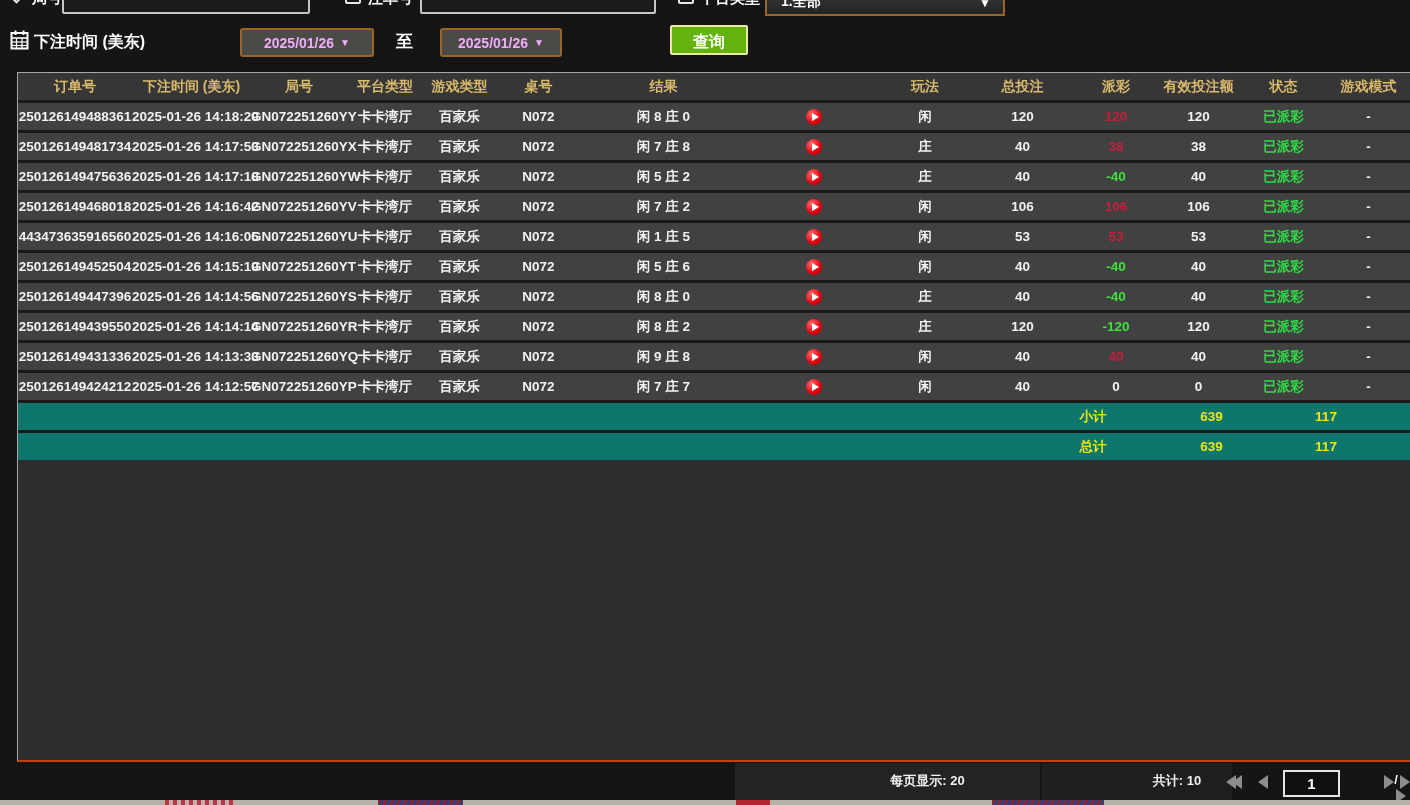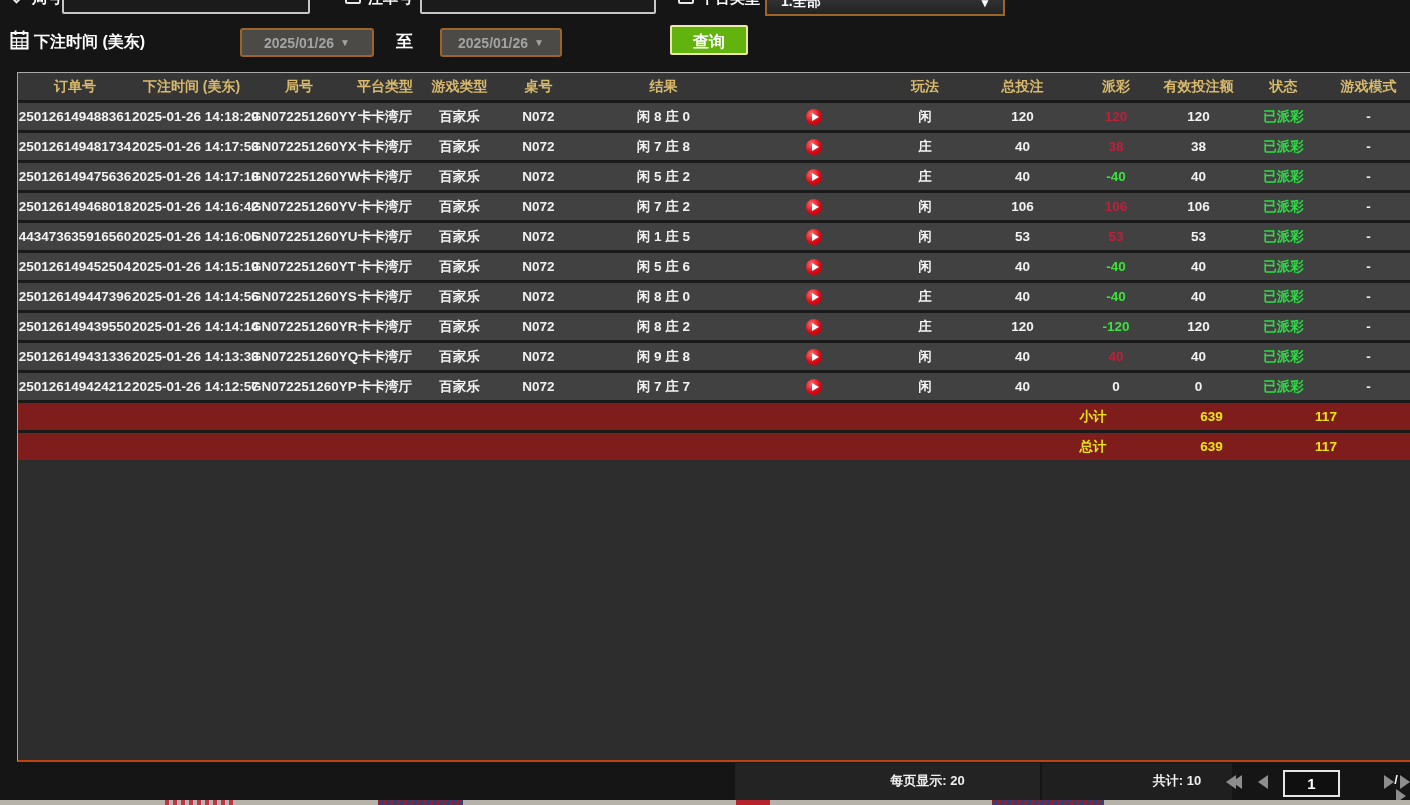--- a/index.html
+++ b/index.html
@@ -16,21 +16,21 @@
   .doc-ic { position:absolute; width:16px; height:18px; border:2px solid #e8e8e8; border-radius:2px; }
   .t-input { position:absolute; height:32px; background:#1b1b1b;
     border:2px solid #c6c6c6; border-radius:2px; color:#fff; font-size:14px; padding:0 8px; outline:none; }
   .dropdown { position:absolute; left:765px; top:-18px; width:240px; height:34px;
     border:2px solid #9c6426; background:linear-gradient(#404040,#232323);
     color:#fff; font-size:14px; font-weight:700;
     display:flex; align-items:flex-end; padding:0 14px 3px 14px; cursor:pointer; }
   .dropdown .caret { position:absolute; right:12px; bottom:4px; font-size:12px; color:#fff; }
   .cal-ic { position:absolute; left:10px; top:30px; }
   .datebtn { position:absolute; top:28px; height:29px; background:#4b4a47;
-    border:2px solid #9c6426; border-radius:3px; color:#a3a3a3; font-size:14px; font-weight:700;
+    border:2px solid #9c6426; border-radius:3px; color:#f0abfc; font-size:14px; font-weight:700;
     display:flex; align-items:center; justify-content:center; gap:6px; cursor:pointer; }
   .datebtn .caret { font-size:10px; }
   .querybtn { position:absolute; left:670px; top:25px; width:78px; height:30px;
     background:#63b30e; border:2px solid #ece9a8; border-radius:2px;
     color:#fff; font-size:16px; font-weight:700;
     display:flex; align-items:center; justify-content:center; gap:4px; cursor:pointer;flex-direction:column; }
   
   .panel { position:absolute; left:17px; top:72px; width:1393px; height:690px;
     background:#2d2d2d; border-left:1px solid #a8a8a8; border-top:1px solid #a8a8a8;
     border-bottom:2px solid #c2410c; }
@@ -38,21 +38,21 @@
   .trow { display:grid;
     grid-template-columns:114px 119px 96px 76px 73px 85px 165px 135px 88px 107px 80px 85px 85px 85px;
     height:27px; align-items:center; background:#414141; margin-bottom:3px; }
   .trow.head { background:#363636; }
   .cell { text-align:center; color:#f2f2f2; font-size:13.5px; font-weight:700; white-space:nowrap; }
   .head .cell { color:#d9ba6c; font-size:14px; }
   .cell.win  { color:#c22038; }
   .cell.loss { color:#3fe13f; }
   .cell.zero { color:#f2f2f2; }
   .cell.status { color:#2edc46; }
-  .trow.sum { background:#7f1d1d;gap:21px; }
+  .trow.sum { background:#0f766e;gap:21px; }
   .trow.sum .cell { color:#e9e614; }
   .play { display:inline-block; width:16px; height:16px; border-radius:50%;
     background:radial-gradient(circle at 35% 30%, #ff6b6b, #e30613 55%, #9d0208);
     position:relative; cursor:pointer; vertical-align:middle; }
   .play::after { content:''; position:absolute; left:6px; top:4px;
     border-left:7px solid #fff; border-top:4px solid transparent; border-bottom:4px solid transparent; }
   
   .pgblock { position:absolute; top:763px; height:38px; }
   .pgtext { position:absolute; top:772px; color:#f0f0f0; font-size:13px; font-weight:700; text-align:center;margin-left:40px; }
   .ar { display:inline-block; width:0; height:0; border-top:7px solid transparent; border-bottom:7px solid transparent; }

